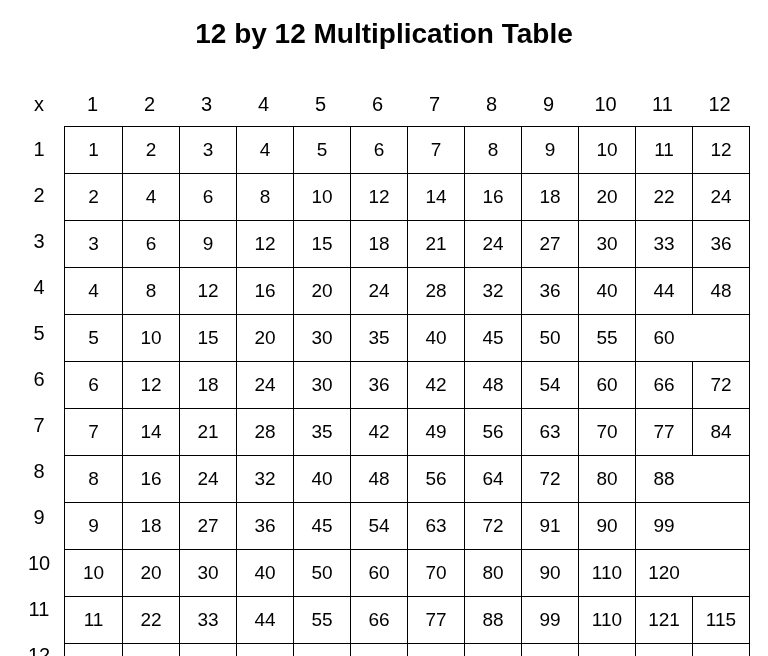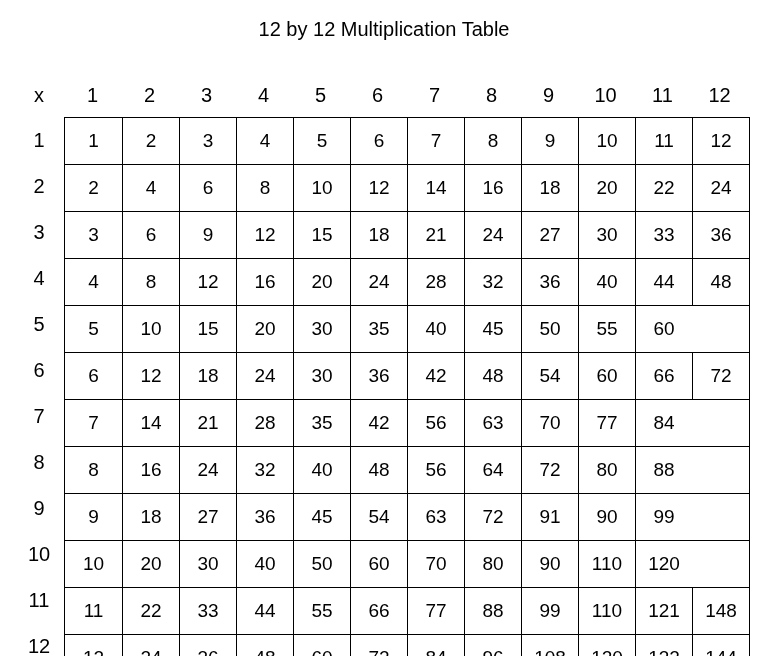--- a/index.html
+++ b/index.html
@@ -10,22 +10,22 @@
     body {
       font-family: Arial, Helvetica, sans-serif;
       background: #ffffff;
       color: #000000;
       width: 768px;
       height: 656px;
       padding: 12px 14px;
     }
     .title {
       text-align: center;
-      font-size: 20px;
-      font-weight: 400;
+      font-size: 28px;
+      font-weight: 700;
       margin-top: 6px;
       margin-bottom: 32px;
     }
     .table-wrap {
       display: flex;
       flex-direction: column;
     }
     .header-row {
       display: flex;
       height: 44px;
@@ -201,20 +201,21 @@
           <div class="cell">66</div>
           <div class="cell">72</div>
         </div>
         <div class="grid-row">
           <div class="cell">7</div>
           <div class="cell">14</div>
           <div class="cell">21</div>
           <div class="cell">28</div>
           <div class="cell">35</div>
           <div class="cell">42</div>
+          <div class="cell">49</div>
           <div class="cell">56</div>
           <div class="cell">63</div>
           <div class="cell">70</div>
           <div class="cell">77</div>
           <div class="cell">84</div>
         </div>
         <div class="grid-row">
           <div class="cell">8</div>
           <div class="cell">16</div>
           <div class="cell">24</div>
@@ -258,21 +259,21 @@
           <div class="cell">22</div>
           <div class="cell">33</div>
           <div class="cell">44</div>
           <div class="cell">55</div>
           <div class="cell">66</div>
           <div class="cell">77</div>
           <div class="cell">88</div>
           <div class="cell">99</div>
           <div class="cell">110</div>
           <div class="cell">121</div>
-          <div class="cell">148</div>
+          <div class="cell">115</div>
         </div>
         <div class="grid-row">
           <div class="cell">12</div>
           <div class="cell">24</div>
           <div class="cell">36</div>
           <div class="cell">48</div>
           <div class="cell">60</div>
           <div class="cell">72</div>
           <div class="cell">84</div>
           <div class="cell">96</div>

